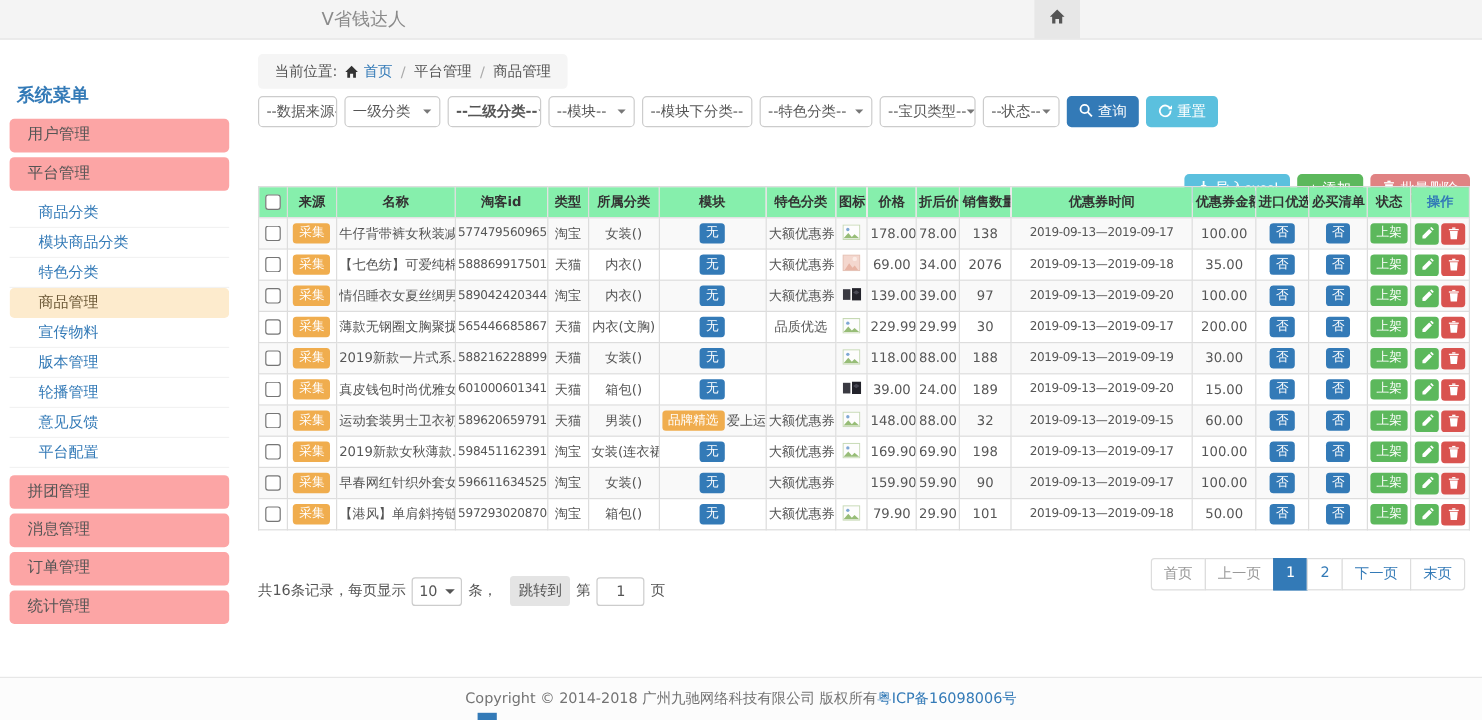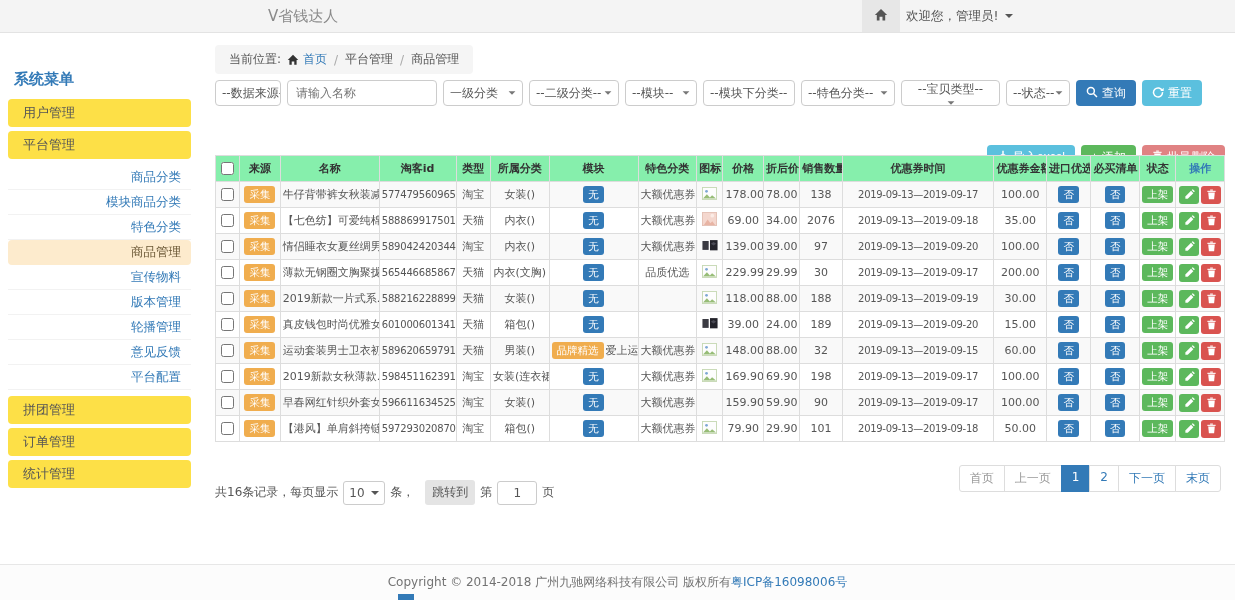--- a/index.html
+++ b/index.html
@@ -10,23 +10,23 @@
   }
   
   .topbar{position:absolute;top:0;left:0;right:0;height:32px;background:var(--c-topbar_bg,#f4f4f4);border-bottom:1px solid #e3e3e3;z-index:4;}
   .topbar-title{position:absolute;left:268px;top:0;line-height:32px;color:#8a8a8a;font-size:15px;}
   .topbar-home{position:absolute;left:862px;top:0;width:38px;height:32px;background:#e7e7e7;display:flex;align-items:center;justify-content:center;color:#555;cursor:pointer;}
   .topbar-user{position:absolute;left:906px;top:0;height:32px;display:flex;align-items:center;gap:6px;font-size:12.5px;color:#555;cursor:pointer;}
   .caret{display:inline-block;width:0;height:0;border-left:4px solid transparent;border-right:4px solid transparent;border-top:4px solid #555;}
   
   .sidebar{position:absolute;left:8px;top:62px;width:183px;z-index:1;}
   .side-title{color:var(--c-primary,#337ab7);font-size:15px;font-weight:bold;padding:8px 6px 10px;}
-  .side-panel{height:28px;line-height:28px;background:#fde047;border-radius:4px;margin-bottom:4px;padding:0 15px;font-size:13px;color:#555;cursor:pointer;}
+  .side-panel{height:28px;line-height:28px;background:#fca5a5;border-radius:4px;margin-bottom:4px;padding:0 15px;font-size:13px;color:#555;cursor:pointer;}
   .side-sub{padding:2px 0 6px;}
-  .side-link{height:24px;line-height:24px;padding:0 10px 0 24px;font-size:12.5px;color:var(--c-primary,#337ab7);border-bottom:1px solid #f2f2f2;cursor:pointer;white-space:nowrap;overflow:hidden;text-align:right;}
+  .side-link{height:24px;line-height:24px;padding:0 10px 0 24px;font-size:12.5px;color:var(--c-primary,#337ab7);border-bottom:1px solid #f2f2f2;cursor:pointer;white-space:nowrap;overflow:hidden;}
   .side-link.active{background:var(--c-active_menu_bg,#fdebcd);border-radius:4px;color:#6b5836;border-bottom-color:transparent;}
   
   .main{position:absolute;left:215px;top:45px;width:1010px;}
   .breadcrumb{display:inline-flex;align-items:center;background:#f5f5f5;border-radius:4px;padding:6px 14px;font-size:12px;color:#555;}
   .breadcrumb .bc-link{color:var(--c-primary,#337ab7);margin-left:4px;cursor:pointer;}
   .breadcrumb .sep{color:#aaa;padding:0 7px;}
   .bc-home{color:#333;margin-left:6px;display:inline-flex;}
   .filters{position:absolute;top:35px;left:0;display:flex;gap:6px;align-items:center;}
   .control{height:26px;border:1px solid #ccc;border-radius:4px;background:#fff;font-size:12px;color:#555;display:flex;align-items:center;box-sizing:border-box;flex:none;}
   .control.sel{justify-content:space-between;padding:0 6px;cursor:pointer;white-space:nowrap;overflow:hidden;}
@@ -77,43 +77,40 @@
 </head>
 <body>
 
 <div class="topbar">
   <span class="topbar-title">V省钱达人</span>
   <span class="topbar-home">
     <span><svg width="14" height="14" viewBox="0 0 16 16">
           <path d="M8 1l7 7h-2.2v6.3H9.7V10H6.3v4.3H3.2V8H1z" fill="currentColor"></path>
         </svg></span>
   </span>
-  <span class="topbar-user">
-    <span>欢迎您，管理员!</span>
-    <span class="caret"></span>
-  </span>
 </div>
 
 <div class="sidebar">
   <div class="side-title">系统菜单</div>
   <div>
       <div class="side-panel">用户管理</div>
       <div class="side-panel">平台管理</div>
       <div class="side-sub">
         <div class="side-link">商品分类</div>
         <div class="side-link">模块商品分类</div>
         <div class="side-link">特色分类</div>
         <div class="side-link active">商品管理</div>
         <div class="side-link">宣传物料</div>
         <div class="side-link">版本管理</div>
         <div class="side-link">轮播管理</div>
         <div class="side-link">意见反馈</div>
         <div class="side-link">平台配置</div>
       </div>
       <div class="side-panel">拼团管理</div>
+      <div class="side-panel">消息管理</div>
       <div class="side-panel">订单管理</div>
       <div class="side-panel">统计管理</div>
     </div>
 </div>
 
 <div class="main">
   <div class="breadcrumb">
     <span>当前位置:</span>
     <span class="bc-home">
         <svg width="12" height="12" viewBox="0 0 16 16">
@@ -124,44 +121,41 @@
     <span class="sep">/</span>
     <span>平台管理</span>
     <span class="sep">/</span>
     <span>商品管理</span>
   </div>
 
   <div class="filters">
     <div class="control sel" style="width: 66px;">
         <span>--数据来源--</span>
       </div>
-      <div class="control inp" style="width: 150px;">
-        <input placeholder="请输入名称" style="">
-      </div>
       <div class="control sel" style="width: 80px;">
         <span>一级分类</span>
         <span class="caret"></span>
       </div>
-      <div class="control sel" style="width: 90px;">
+      <div class="control sel" style="width: 78px; font-weight: bold;">
         <span>--二级分类--</span>
         <span class="caret"></span>
       </div>
       <div class="control sel" style="width: 72px;">
         <span>--模块--</span>
         <span class="caret"></span>
       </div>
       <div class="control sel" style="width: 92px; gap: 18px;">
         <span>--模块下分类--</span>
         <span class="caret"></span>
       </div>
       <div class="control sel" style="width: 94px;">
         <span>--特色分类--</span>
         <span class="caret"></span>
       </div>
-      <div class="control sel" style="width: 99px; flex-direction: column;">
+      <div class="control sel" style="width: 80px;">
         <span>--宝贝类型--</span>
         <span class="caret"></span>
       </div>
       <div class="control sel" style="width: 64px;">
         <span>--状态--</span>
         <span class="caret"></span>
       </div>
       <button class="btn btn-primary">
       <span><svg width="12" height="12" viewBox="0 0 16 16">
             <circle cx="6.5" cy="6.5" r="4.6" fill="none" stroke="currentColor" stroke-width="2"></circle>

